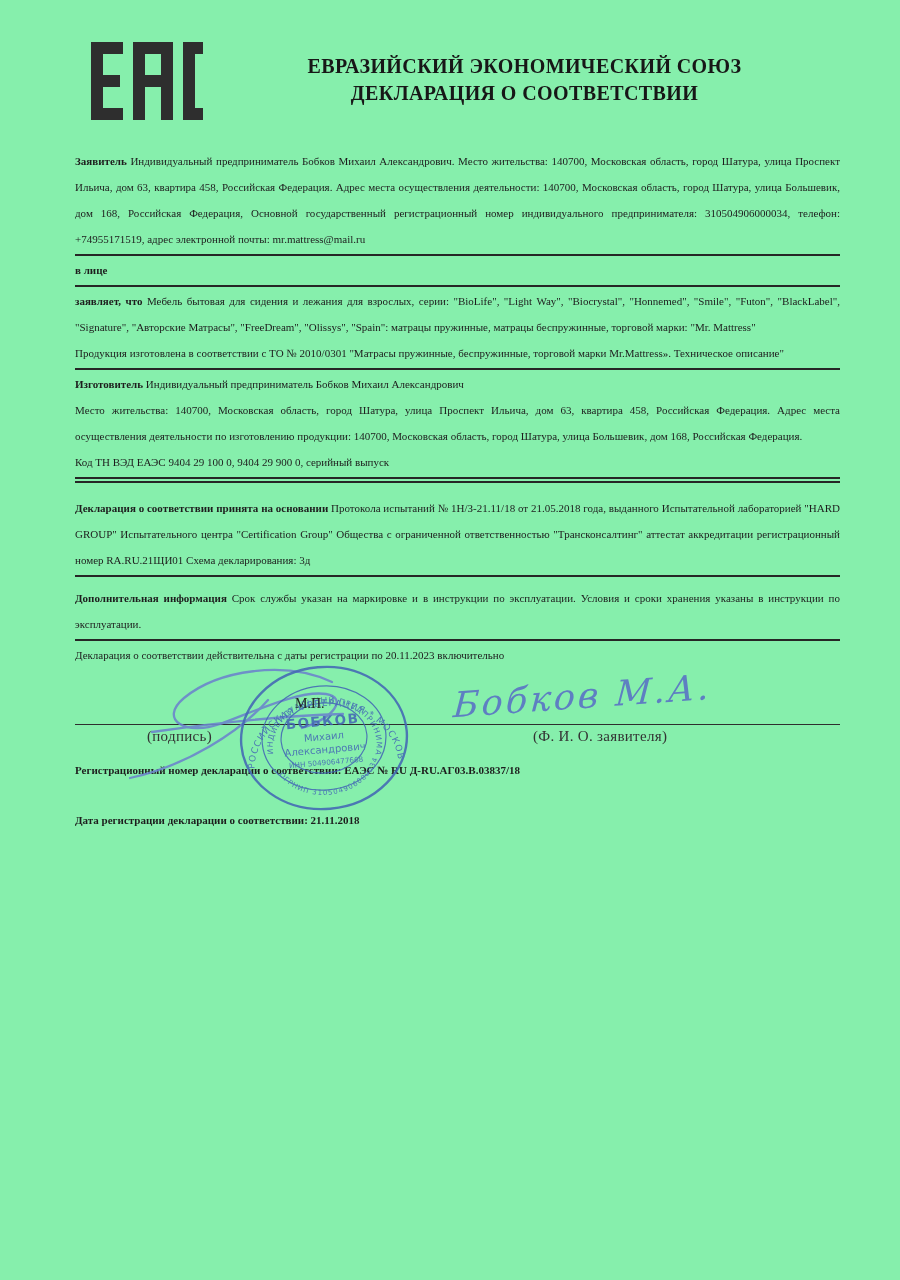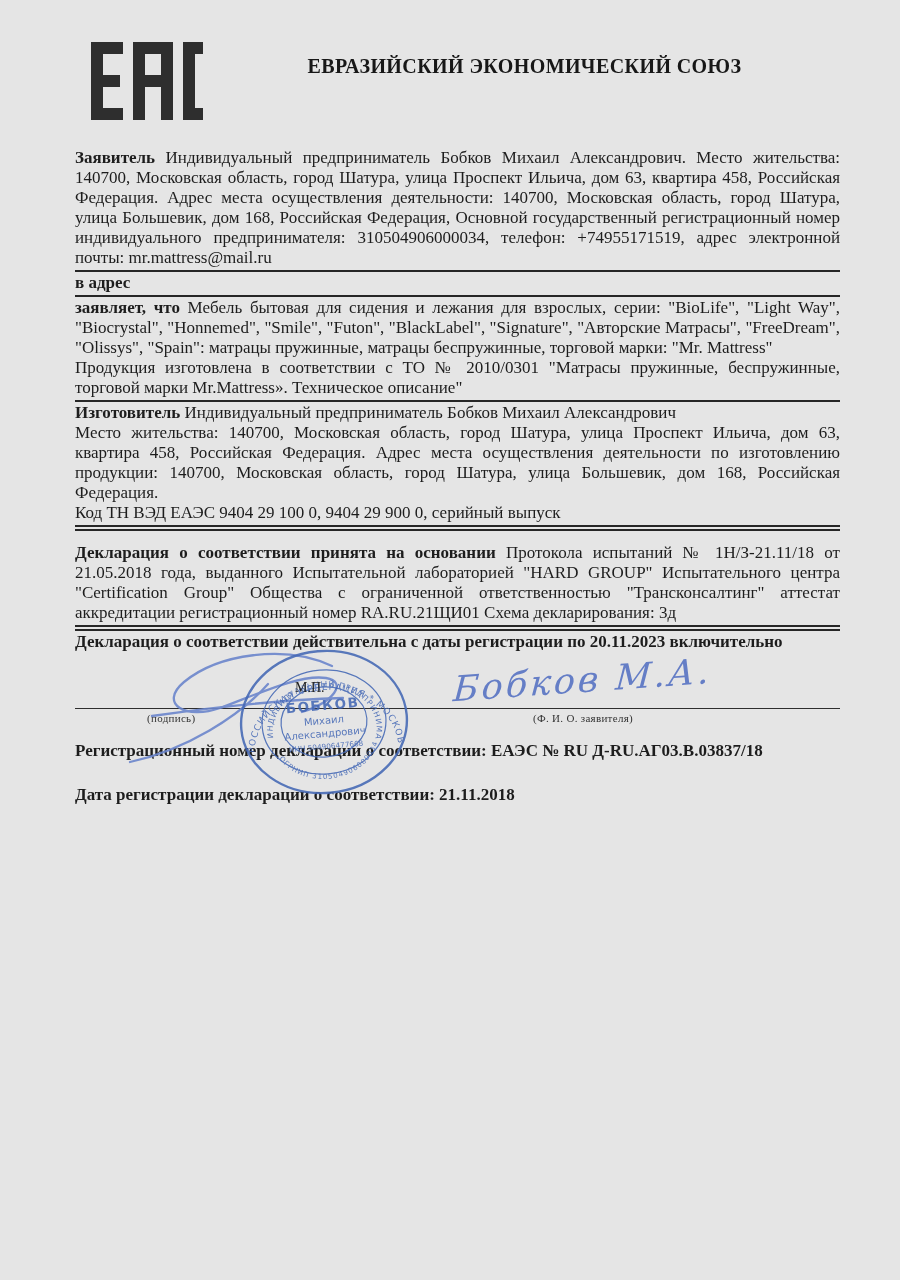--- a/index.html
+++ b/index.html
@@ -4,46 +4,46 @@
 <style>
   * { margin:0; padding:0; box-sizing:border-box; }
   html,body { background:#ffffff; }
   body {
     width:900px; height:1280px;
     font-family:"Liberation Serif","DejaVu Serif",serif;
     color:#1d1d1d;
   }
   .page {
     position:relative; width:900px; height:1280px;
-    padding:42px 60px 0 75px; overflow:hidden; background:#e5e5e5;
+    padding:42px 60px 0 75px; overflow:hidden; background:#86efac;
   }
   
   .doc-header { display:flex; align-items:flex-start; height:82px; margin-bottom:24px; }
   .eac-logo { flex:0 0 118px; margin-left:16px; }
   .titles {
     flex:1; text-align:center; font-weight:bold; font-size:20px;
     line-height:27px; letter-spacing:.4px; padding-top:11px; color:#171717;
   }
   
   .body-text p, .body-text .lead-line {
-    font-size:17px; line-height:20px; text-align:justify;
+    font-size:11px; line-height:26px; text-align:justify;
   }
   b.lead { font-weight:bold; }
   hr.rule { border:none; border-top:2px solid #262626; margin:2px 0 1px 0; }
   .gap12 { margin-top:12px !important; }
   .gap8  { margin-top:8px  !important; }
-  .bold-para { font-weight:bold; }
+  .bold-para { font-weight:normal; }
   
   .signature-block { position:relative; height:80px; }
   .sig-line {
     position:absolute; top:56px; left:0; right:0;
     border-top:1.3px solid #2e2e2e;
   }
   .sig-caption {
-    position:absolute; top:60px; font-size:11px; color:#333; letter-spacing:.3px;
+    position:absolute; top:60px; font-size:15px; color:#333; letter-spacing:.3px;
   }
   .cap-sign { left:72px; }
   .cap-name { left:458px; }
   .mp-note { position:absolute; left:220px; top:28px; font-size:14px; color:#222; z-index:6; }
   .stamp-wrap {
     position:absolute; left:163px; top:-4px; width:172px; height:148px;
     transform:rotate(-5deg); opacity:.88; z-index:5;
   }
   .stamp-wrap text { font-family:"DejaVu Sans","Liberation Sans",sans-serif; }
   .sign-scribble { position:absolute; left:25px; top:-2px; z-index:4; opacity:.9; }
@@ -79,46 +79,48 @@
           <rect x="42" y="33" width="40" height="12"></rect>
 
           <rect x="92" y="0" width="12" height="78"></rect>
           <rect x="92" y="0" width="20" height="12"></rect>
           <rect x="92" y="66" width="20" height="12"></rect>
         </g>
       </svg>
     </div>
     <div class="titles">
       <div>ЕВРАЗИЙСКИЙ ЭКОНОМИЧЕСКИЙ СОЮЗ</div>
+      <div>ДЕКЛАРАЦИЯ О СООТВЕТСТВИИ</div>
     </div>
   </div>
 
   <div class="body-text">
 
     <p><b class="lead">Заявитель</b> <span>Индивидуальный предприниматель Бобков Михаил Александрович. Место жительства: 140700, Московская область, город Шатура, улица Проспект Ильича, дом 63, квартира 458, Российская Федерация. Адрес места осуществления деятельности: 140700, Московская область, город Шатура, улица Большевик, дом 168, Российская Федерация, Основной государственный регистрационный номер индивидуального предпринимателя: 310504906000034, телефон: +74955171519, адрес электронной почты: mr.mattress@mail.ru</span></p>
 
     <hr class="rule">
-    <div class="lead-line"><b class="lead">в адрес</b></div>
+    <div class="lead-line"><b class="lead">в лице</b></div>
     <hr class="rule">
 
     <p><b class="lead">заявляет, что</b> <span>Мебель бытовая для сидения и лежания для взрослых, серии: "BioLife", "Light Way", "Biocrystal", "Honnemed", "Smile", "Futon", "BlackLabel", "Signature", "Авторские Матрасы", "FreeDream", "Olissys", "Spain": матрацы пружинные, матрацы беспружинные, торговой марки: "Mr. Mattress"</span><br><span>Продукция изготовлена в соответствии с ТО № 2010/0301 "Матрасы пружинные, беспружинные, торговой марки Mr.Mattress». Техническое описание"</span></p>
 
     <hr class="rule">
 
     <p><b class="lead">Изготовитель</b> <span>Индивидуальный предприниматель Бобков Михаил Александрович</span><br><span>Место жительства: 140700, Московская область, город Шатура, улица Проспект Ильича, дом 63, квартира 458, Российская Федерация. Адрес места осуществления деятельности по изготовлению продукции: 140700, Московская область, город Шатура, улица Большевик, дом 168, Российская Федерация.</span><br><span>Код ТН ВЭД ЕАЭС 9404 29 100 0, 9404 29 900 0, серийный выпуск</span></p>
 
     <hr class="rule">
 
 
     <hr class="rule">
 
     <p class="gap12"><b class="lead">Декларация о соответствии принята на основании</b> <span>Протокола испытаний № 1Н/З-21.11/18 от 21.05.2018 года, выданного Испытательной лабораторией "HARD GROUP" Испытательного центра "Certification Group" Общества с ограниченной ответственностью "Трансконсалтинг" аттестат аккредитации регистрационный номер RA.RU.21ЩИ01 Схема декларирования: 3д</span></p>
 
     <hr class="rule">
 
+    <p class="gap8"><b class="lead">Дополнительная информация</b> <span>Срок службы указан на маркировке и в инструкции по эксплуатации. Условия и сроки хранения указаны в инструкции по эксплуатации.</span></p>
 
     <hr class="rule">
 
     <p class="bold-para">Декларация о соответствии действительна с даты регистрации по 20.11.2023 включительно</p>
 
     <div class="signature-block">
       <div class="sig-line"></div>
       <span class="sig-caption cap-sign">(подпись)</span>
       <span class="sig-caption cap-name">(Ф. И. О. заявителя)</span>
       <span class="mp-note">М.П.</span>

